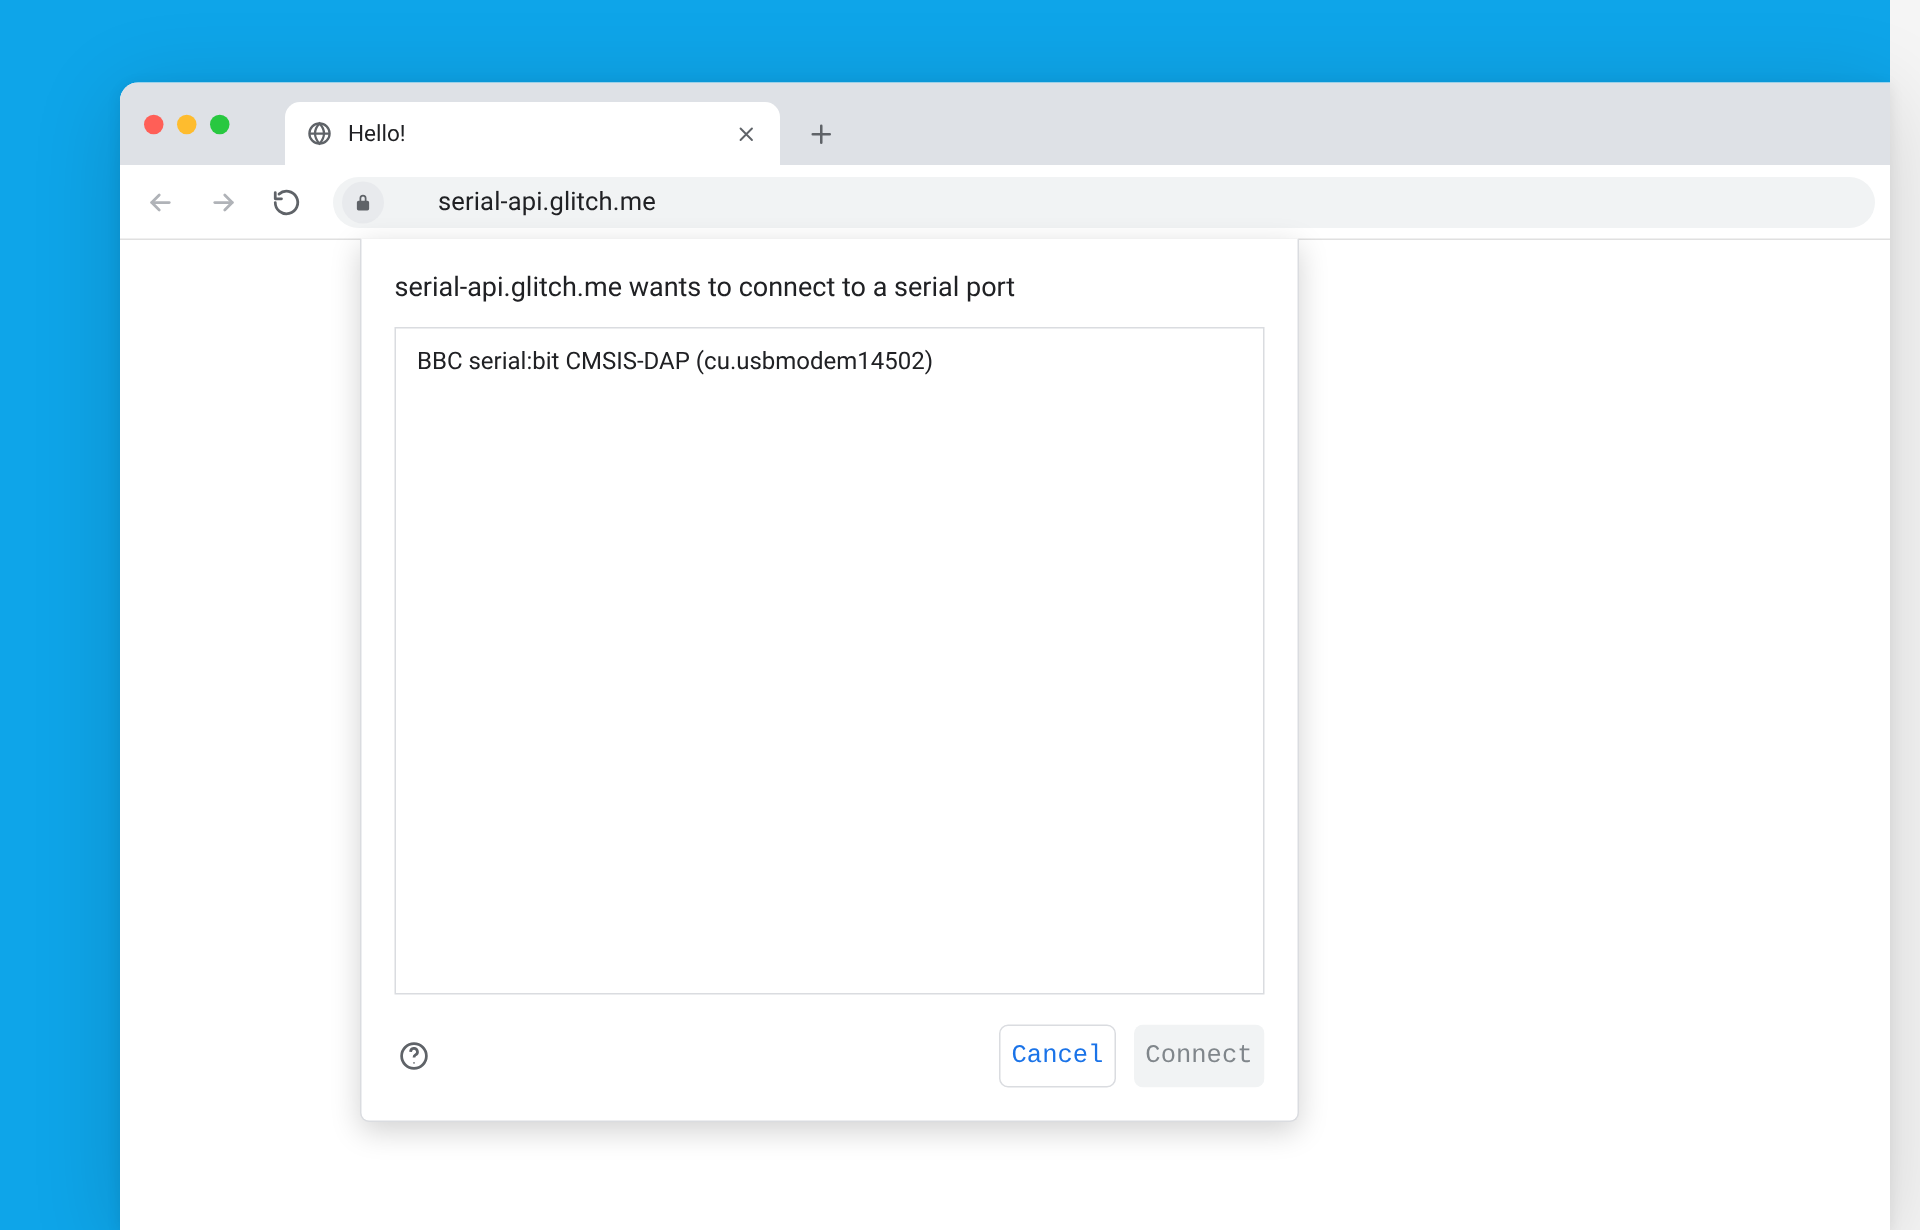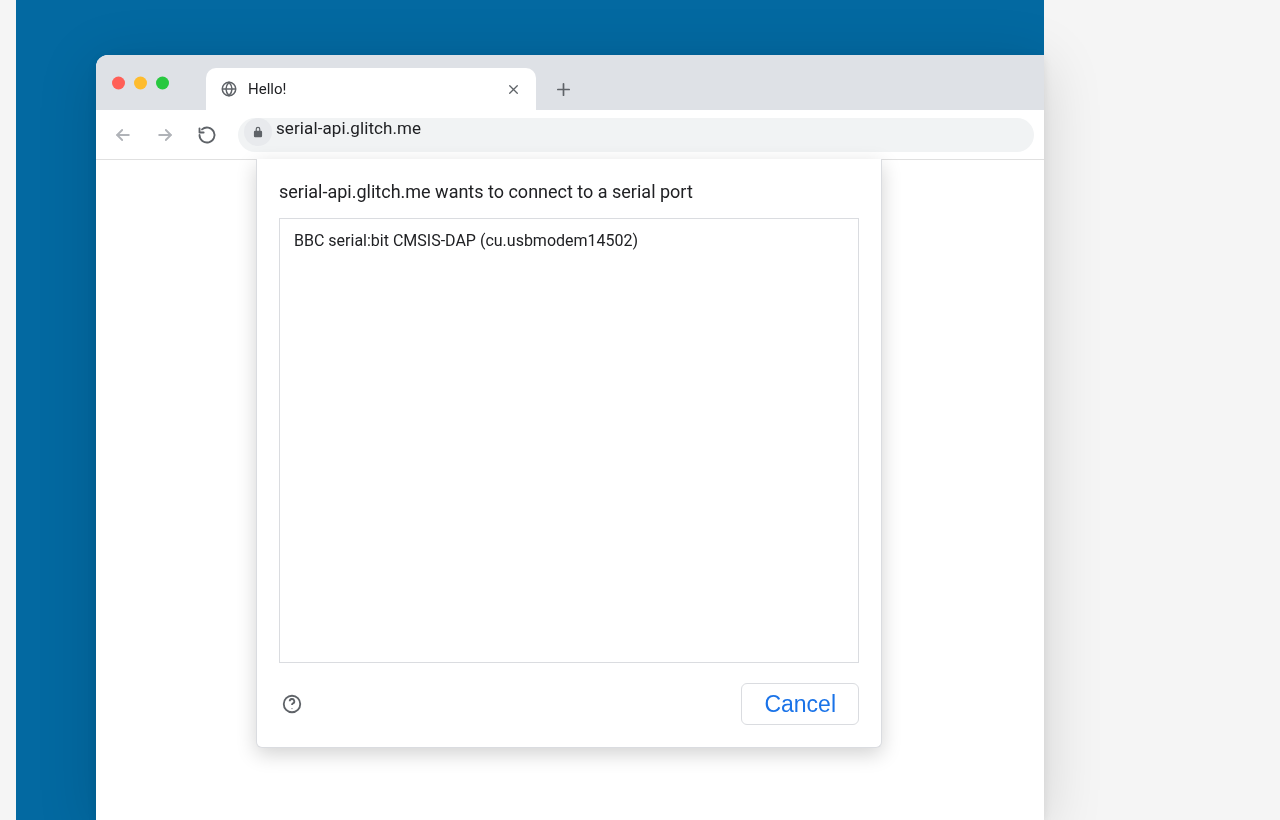--- a/index.html
+++ b/index.html
@@ -1,23 +1,22 @@
 <!DOCTYPE html>
 <html><head>
 <meta charset="utf-8">
 <style>
   * { box-sizing: border-box; margin: 0; padding: 0; }
   html, body { width: 1280px; height: 820px; font-family: -apple-system, BlinkMacSystemFont, "Segoe UI", Roboto, Arial, sans-serif; background: #f5f5f5; overflow: hidden; }
 
   
   .canvas {
-    width: 1028px; height: 820px;
-    background: #0369a1;
+    width: 1260px; height: 820px;
+    background: #0ea5e9;
     position: relative;
-    margin-left: 16px;
   }
 
   
   .browser-window {
     position: absolute;
     left: 80px;
     top: 55px;
     right: 0;
     bottom: 0;
     background: #fff;
@@ -90,22 +89,24 @@
     color:#5f6368; cursor:pointer; border-radius:50%;
   }
   .nav-btn.disabled { color:#b0b3b8; cursor:default; }
 
   .omnibox {
     flex: 1;
     height: 34px;
     background: #f1f3f4;
     border-radius: 17px;
     display:flex;
+    align-items:center;
     padding: 0 6px 0 6px;
     margin-left: 6px;
+    gap: 32px;
   }
   .lock-chip {
     width: 28px; height: 28px;
     background: #e8eaed;
     border-radius: 14px;
     display:flex; align-items:center; justify-content:center;
     color:#5f6368;
     margin-right: 4px;
   }
   .url-text { font-size: 17px; color: #202124; letter-spacing: 0.1px; }
@@ -152,27 +153,27 @@
     gap: 12px;
   }
   .help-btn {
     width: 26px; height: 26px;
     display:flex; align-items:center; justify-content:center;
     color:#5f6368; cursor:pointer;
   }
   .spacer { flex:1; }
   .dlg-btn {
     height: 42px;
-    padding: 0 22px;
+    padding: 0 7px;
     border-radius: 6px;
-    font-size: 23px;
+    font-size: 17px;
     cursor: pointer;
     border: 1px solid transparent;
     background: #fff;
-    display:flex; align-items:center; justify-content:center;
+    display:flex; align-items:center; justify-content:center;font-family:Liberation Mono, monospace;
   }
   .dlg-btn.cancel { color: #1a73e8; border-color: #dadce0; }
   .dlg-btn.connect { background: #f1f3f4; color: #80868b; cursor: default; }
 
   svg { display:block; }
 </style>
 </head>
 <body>
 
 <div class="canvas">
@@ -244,18 +245,19 @@
         <div class="chooser-footer">
           <div class="help-btn">
             <svg width="22" height="22" viewBox="0 0 24 24" fill="none" stroke="#5f6368" stroke-width="2">
               <circle cx="12" cy="12" r="9"></circle>
               <path d="M9.5 9a2.5 2.5 0 1 1 3.5 2.3c-.8.4-1 .9-1 1.7"></path>
               <circle cx="12" cy="17" r="0.6" fill="#5f6368" stroke="none"></circle>
             </svg>
           </div>
           <div class="spacer"></div>
           <button class="dlg-btn cancel">Cancel</button>
+          <button class="dlg-btn connect">Connect</button>
         </div>
       </div>
     </div>
 
   </div>
 </div>
 
 </body></html>

